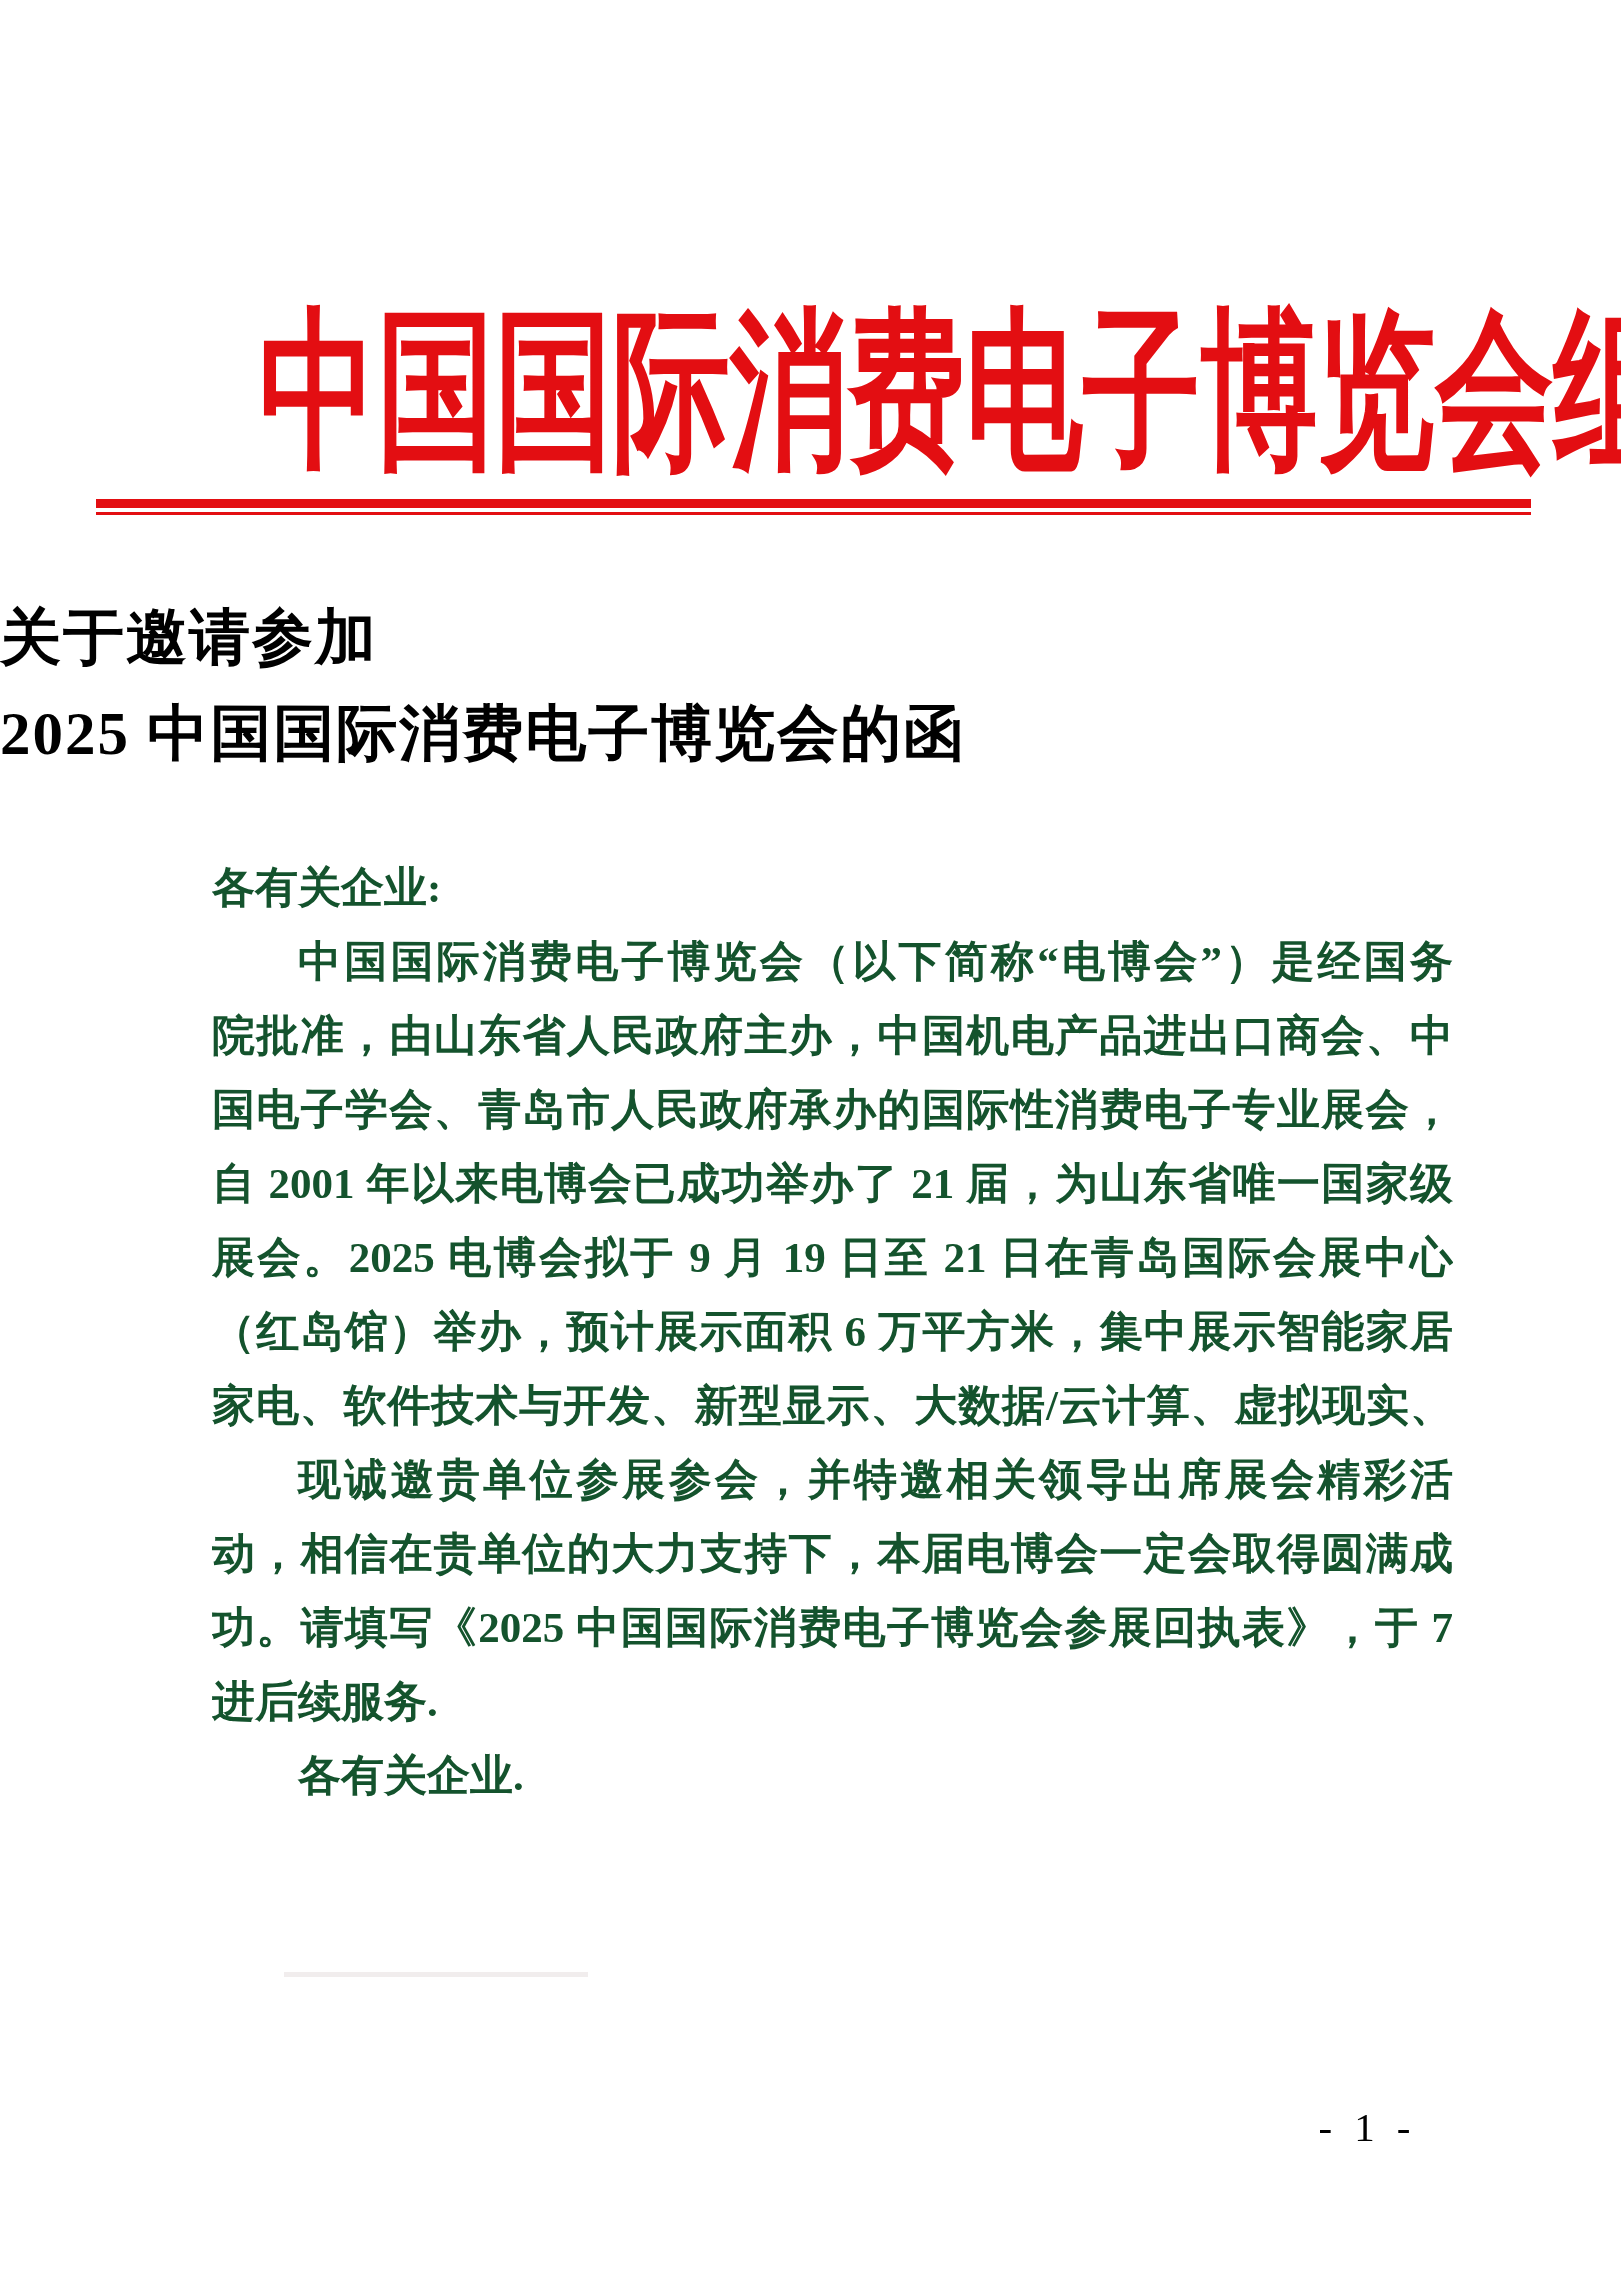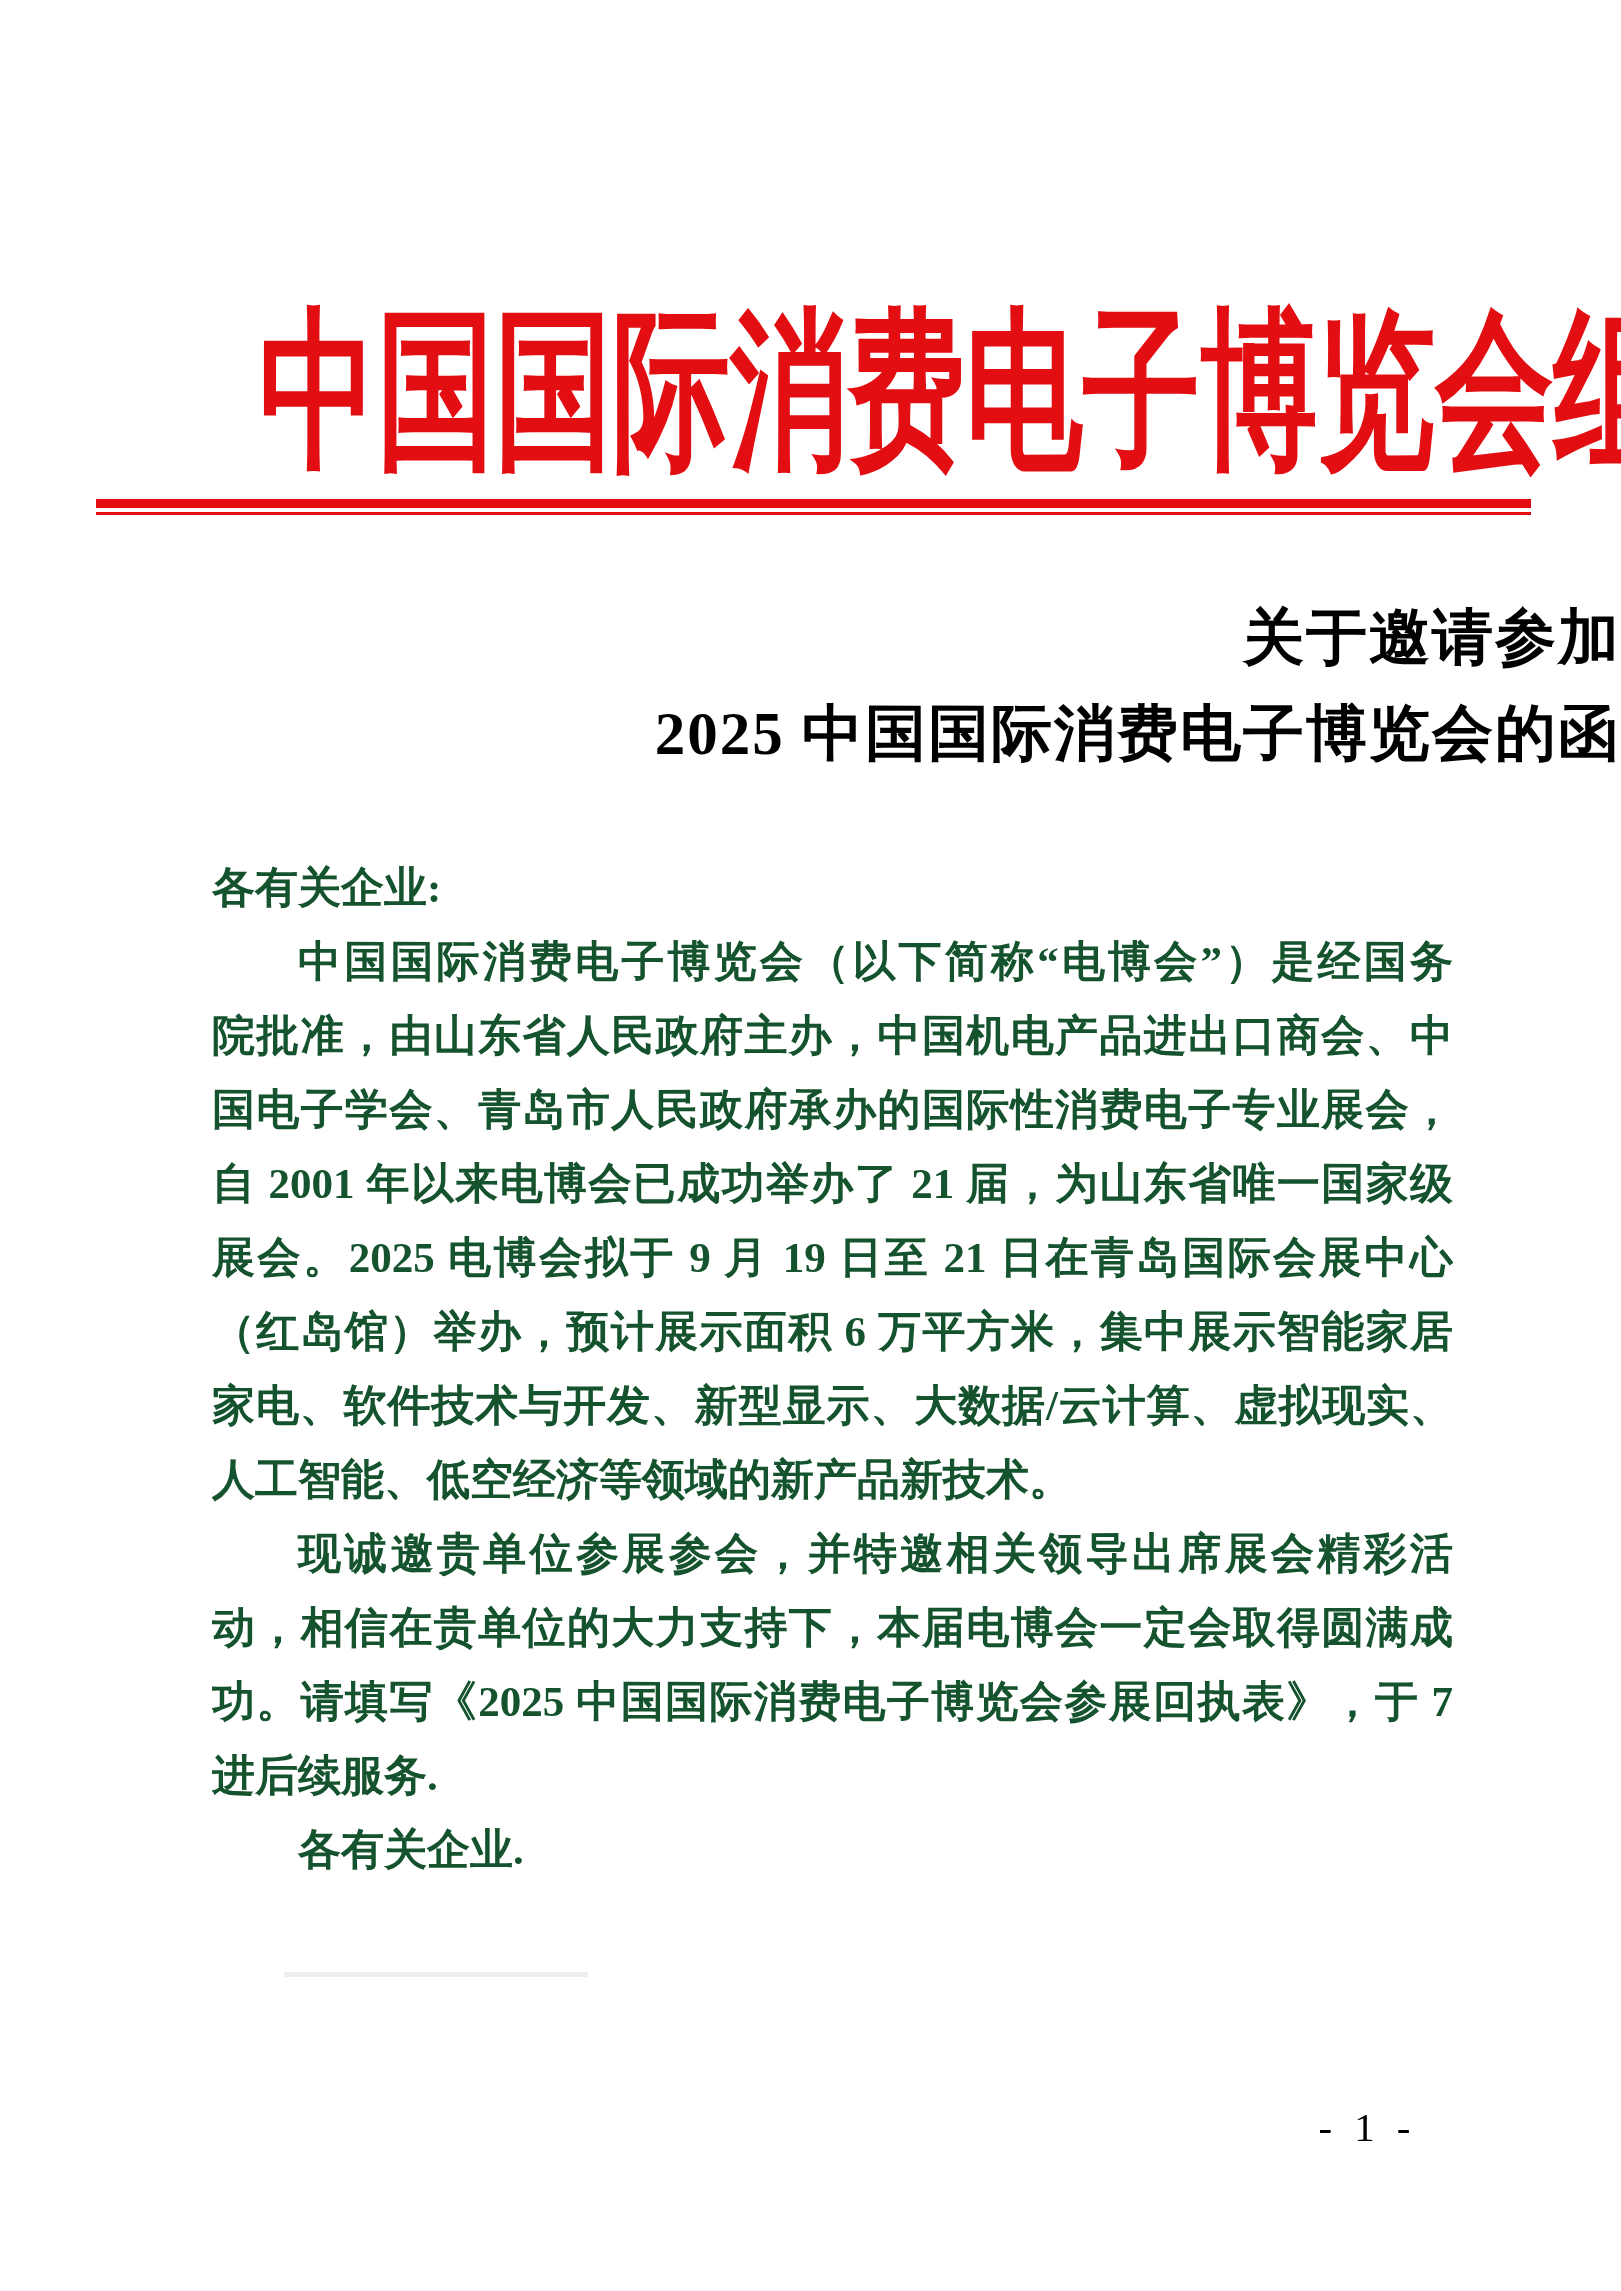--- a/index.html
+++ b/index.html
@@ -47,21 +47,21 @@
     top: 512px;
     width: 1435px;
     height: 2.9px;
     background: #e30e12;
   }
   
   .doc-title {
     position: absolute;
     left: 0;
     width: 100%;
-    text-align: right;
+    text-align: left;
     font-size: 61px;
     line-height: 76px;
     font-weight: bold;
     letter-spacing: 2px;
     color: #000000;
     font-family: "Liberation Serif", serif;
   }
   .doc-title.t1 { top: 600px; }
   .doc-title.t2 { top: 696px; }
   
@@ -126,21 +126,20 @@
 
   <div class="body-block">
     <div class="bline">各有关企业:</div>
     <div class="bline indent jl">中国国际消费电子博览会（以下简称“电博会”）是经国务</div>
     <div class="bline jl">院批准，由山东省人民政府主办，中国机电产品进出口商会、中</div>
     <div class="bline jl">国电子学会、青岛市人民政府承办的国际性消费电子专业展会，</div>
     <div class="bline jl">自 2001 年以来电博会已成功举办了 21 届，为山东省唯一国家级</div>
     <div class="bline jl">展会。2025 电博会拟于 9 月 19 日至 21 日在青岛国际会展中心</div>
     <div class="bline jl">（红岛馆）举办，预计展示面积 6 万平方米，集中展示智能家居</div>
     <div class="bline jl">家电、软件技术与开发、新型显示、大数据/云计算、虚拟现实、</div>
-    <div class="bline">人工智能、低空经济等领域的新产品新技术。</div>
     <div class="bline indent jl">现诚邀贵单位参展参会，并特邀相关领导出席展会精彩活</div>
     <div class="bline jl">动，相信在贵单位的大力支持下，本届电博会一定会取得圆满成</div>
     <div class="bline jl">功。请填写《2025 中国国际消费电子博览会参展回执表》，于 7</div>
     <div class="bline">进后续服务.</div>
     <div class="bline indent">各有关企业.</div>
   </div>
 
   <div class="scan-artifact"></div>
 
   <div class="page-number">- 1 -</div>

